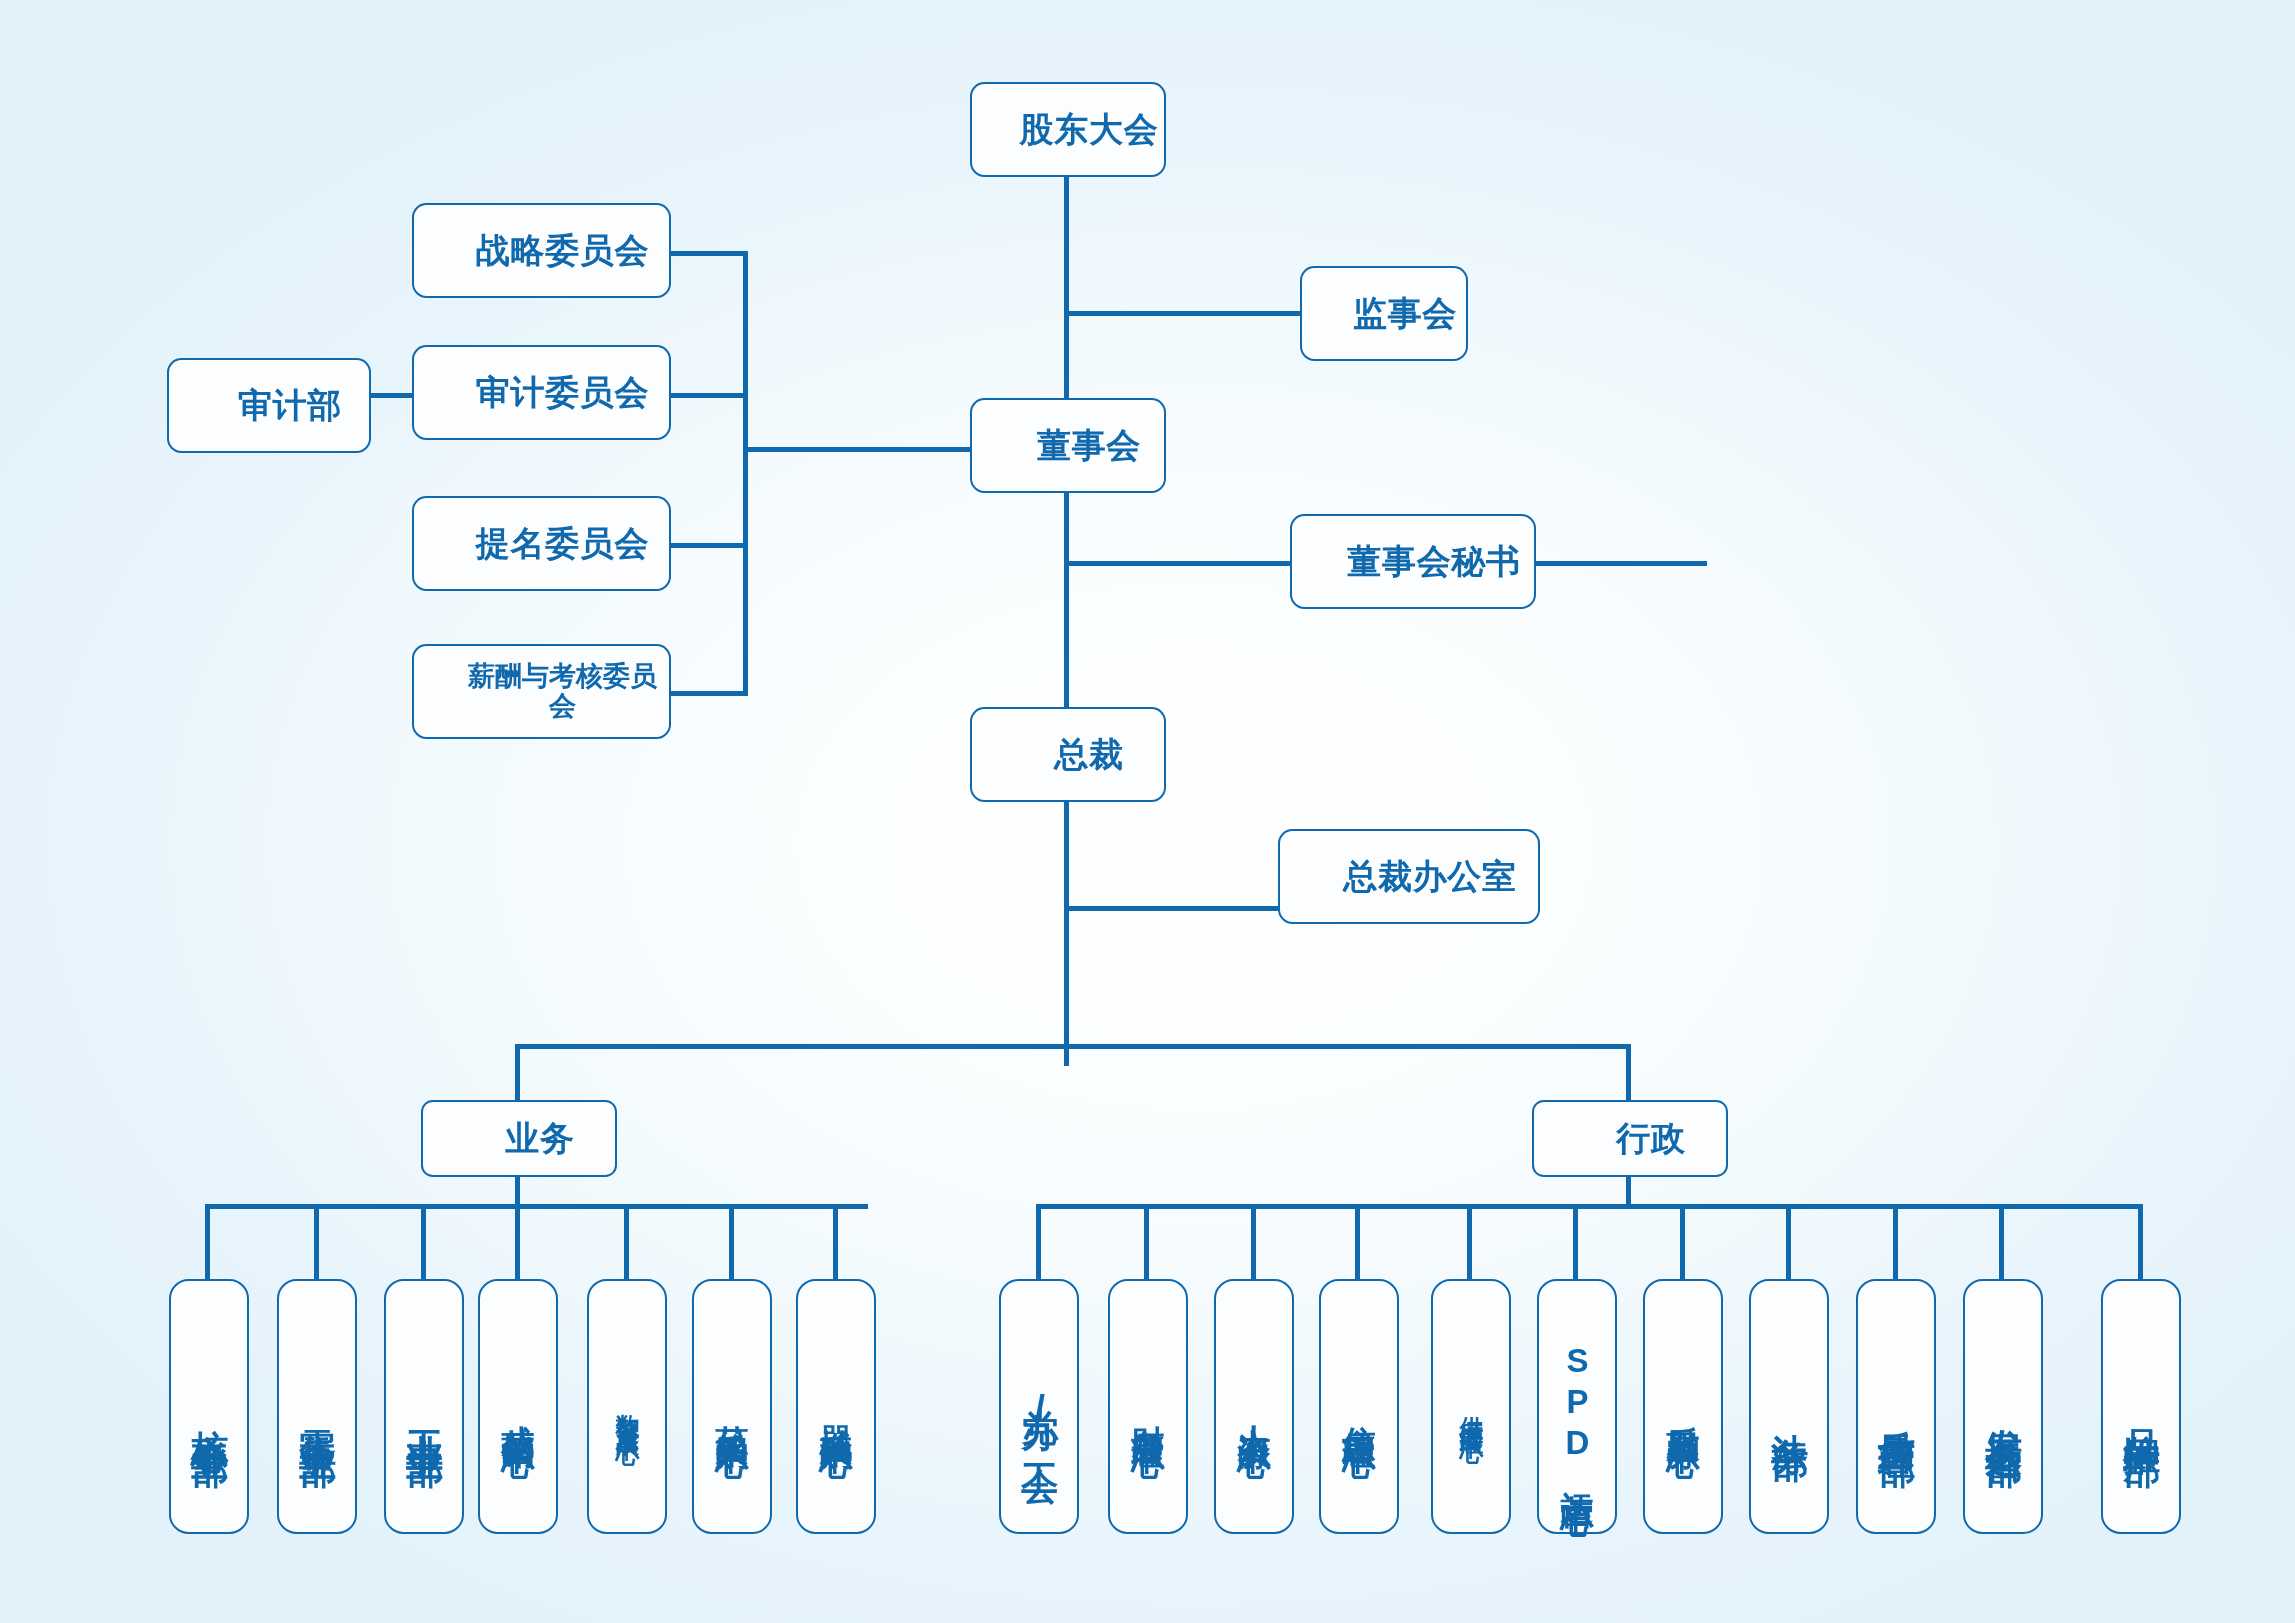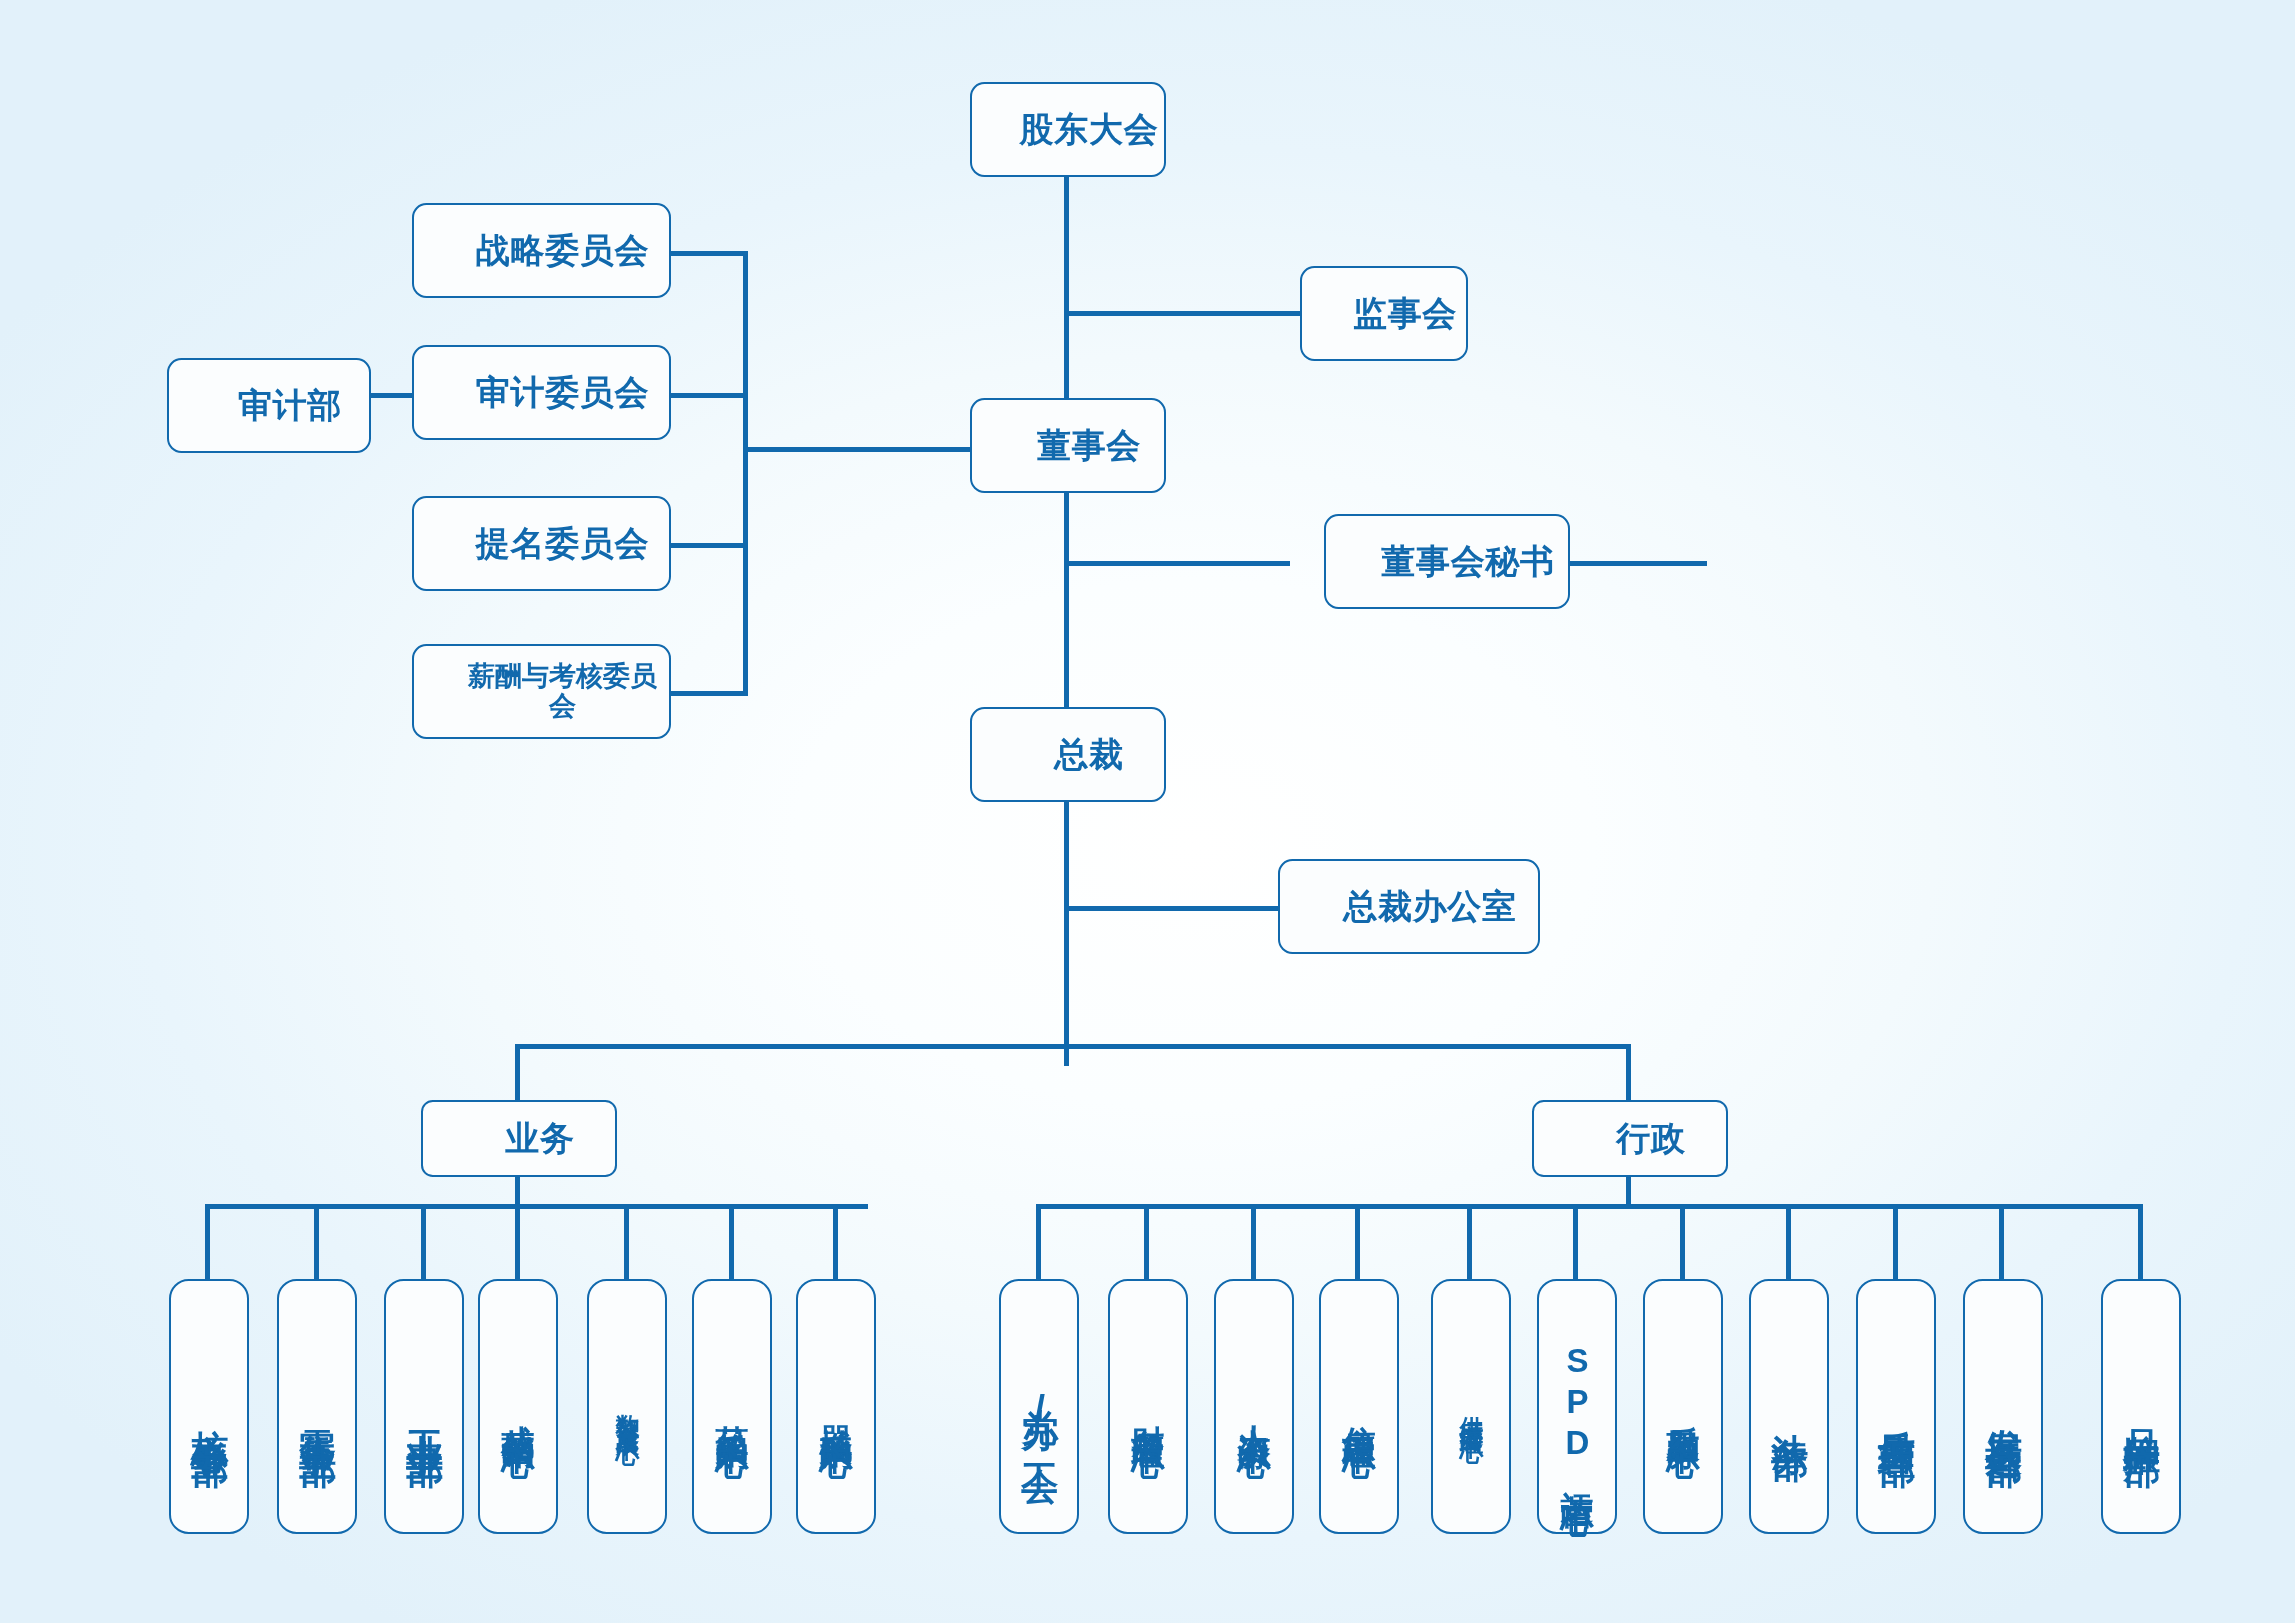--- a/index.html
+++ b/index.html
@@ -105,26 +105,26 @@
   <div class="ln lnv" style="left:1893px;top:1204px;width:4.6px;height:77px;"></div>
   <div class="ln lnv" style="left:1999px;top:1204px;width:4.6px;height:77px;"></div>
   <div class="ln lnv" style="left:2138px;top:1204px;width:4.6px;height:77px;"></div>
 
   <div class="node h" style="left:970px;top:82px;width:196px;height:95px;">股东大会</div>
 
   <div class="node h" style="left:1300px;top:266px;width:168px;height:95px;">监事会</div>
 
   <div class="node h" style="left:970px;top:398px;width:196px;height:95px;">董事会</div>
 
-  <div class="node h" style="left:1290px;top:514px;width:246px;height:95px;margin-left:34px;">董事会秘书</div>
+  <div class="node h" style="left:1290px;top:514px;width:246px;height:95px;">董事会秘书</div>
 
 
   <div class="node h" style="left:970px;top:707px;width:196px;height:95px;">总裁</div>
 
-  <div class="node h" style="left:1278px;top:859px;width:262px;height:95px;">总裁办公室</div>
+  <div class="node h" style="left:1278px;top:829px;width:262px;height:95px;">总裁办公室</div>
 
   <div class="node h" style="left:167px;top:345px;width:204px;height:95px;margin-top:13px;">审计部</div>
 
   <div class="node h" style="left:412px;top:203px;width:259px;height:95px;">战略委员会</div>
   <div class="node h" style="left:412px;top:345px;width:259px;height:95px;">审计委员会</div>
   <div class="node h" style="left:412px;top:496px;width:259px;height:95px;">提名委员会</div>
   <div class="node h small" style="left:412px;top:644px;width:259px;height:95px;">薪酬与考核委员会</div>
 
   <div class="node h" style="left:421px;top:1100px;width:196px;height:77px;border-radius:11.8px;">业务</div>
   <div class="node h" style="left:1532px;top:1100px;width:196px;height:77px;border-radius:11.8px;">行政</div>

